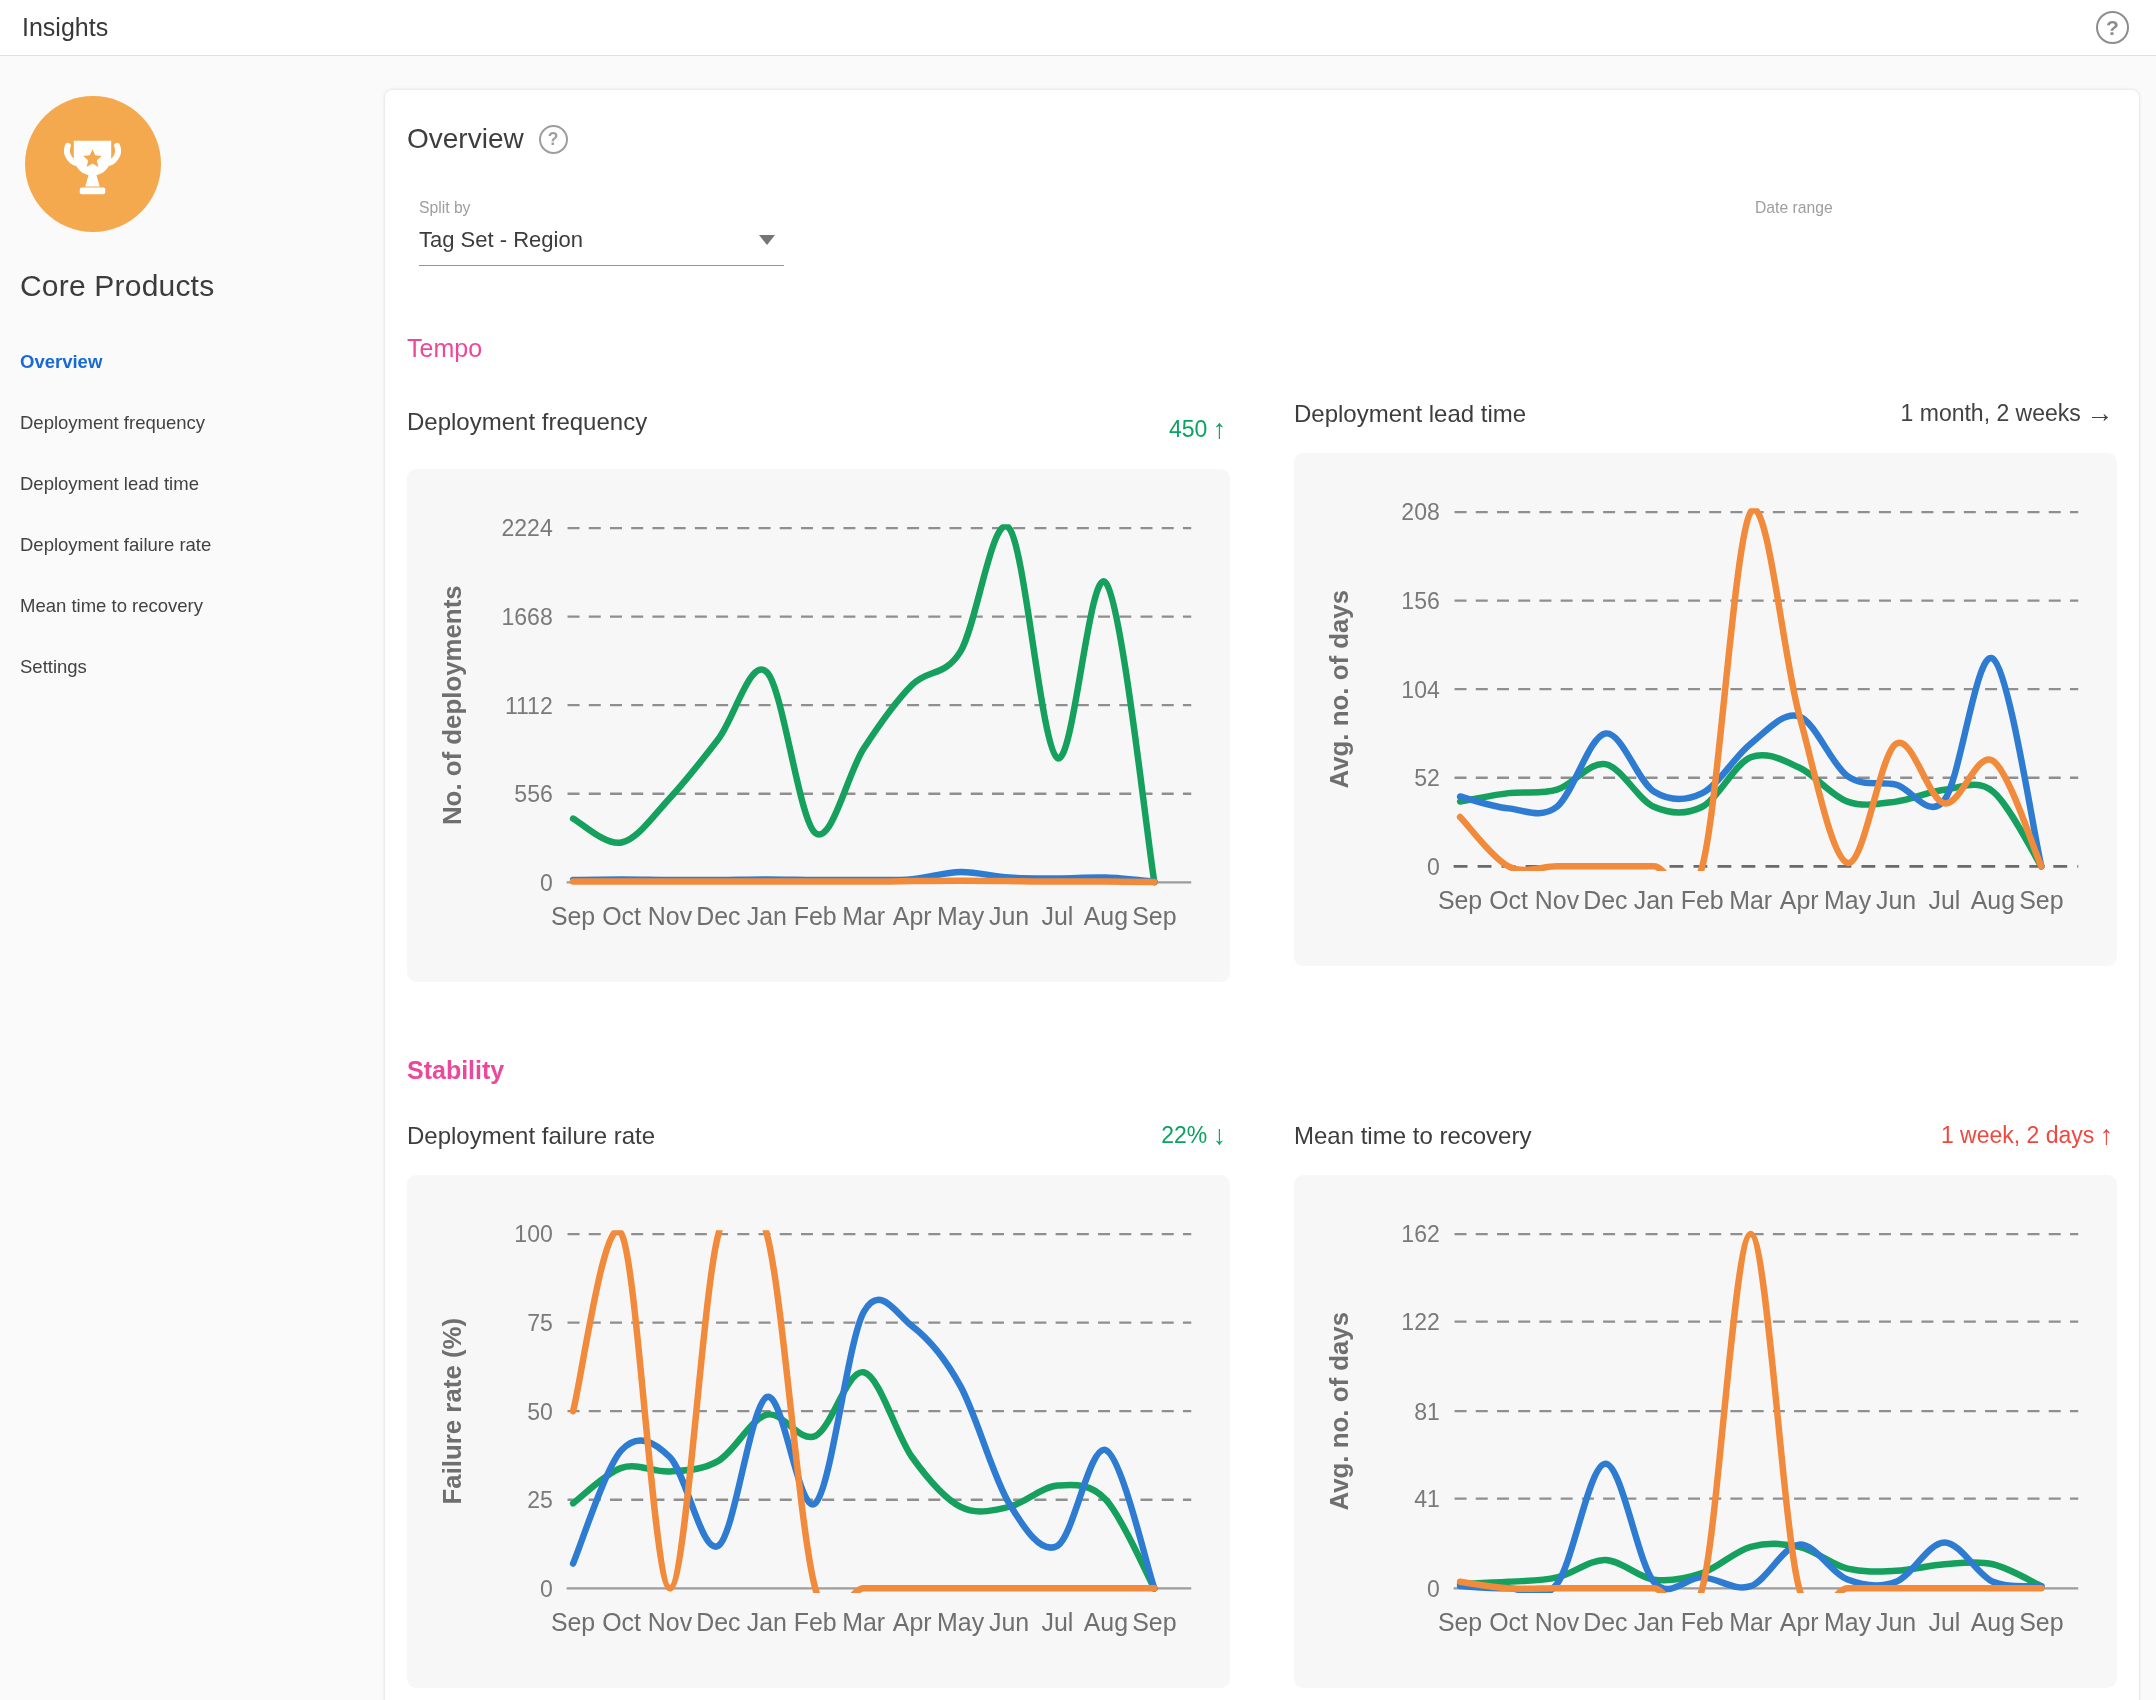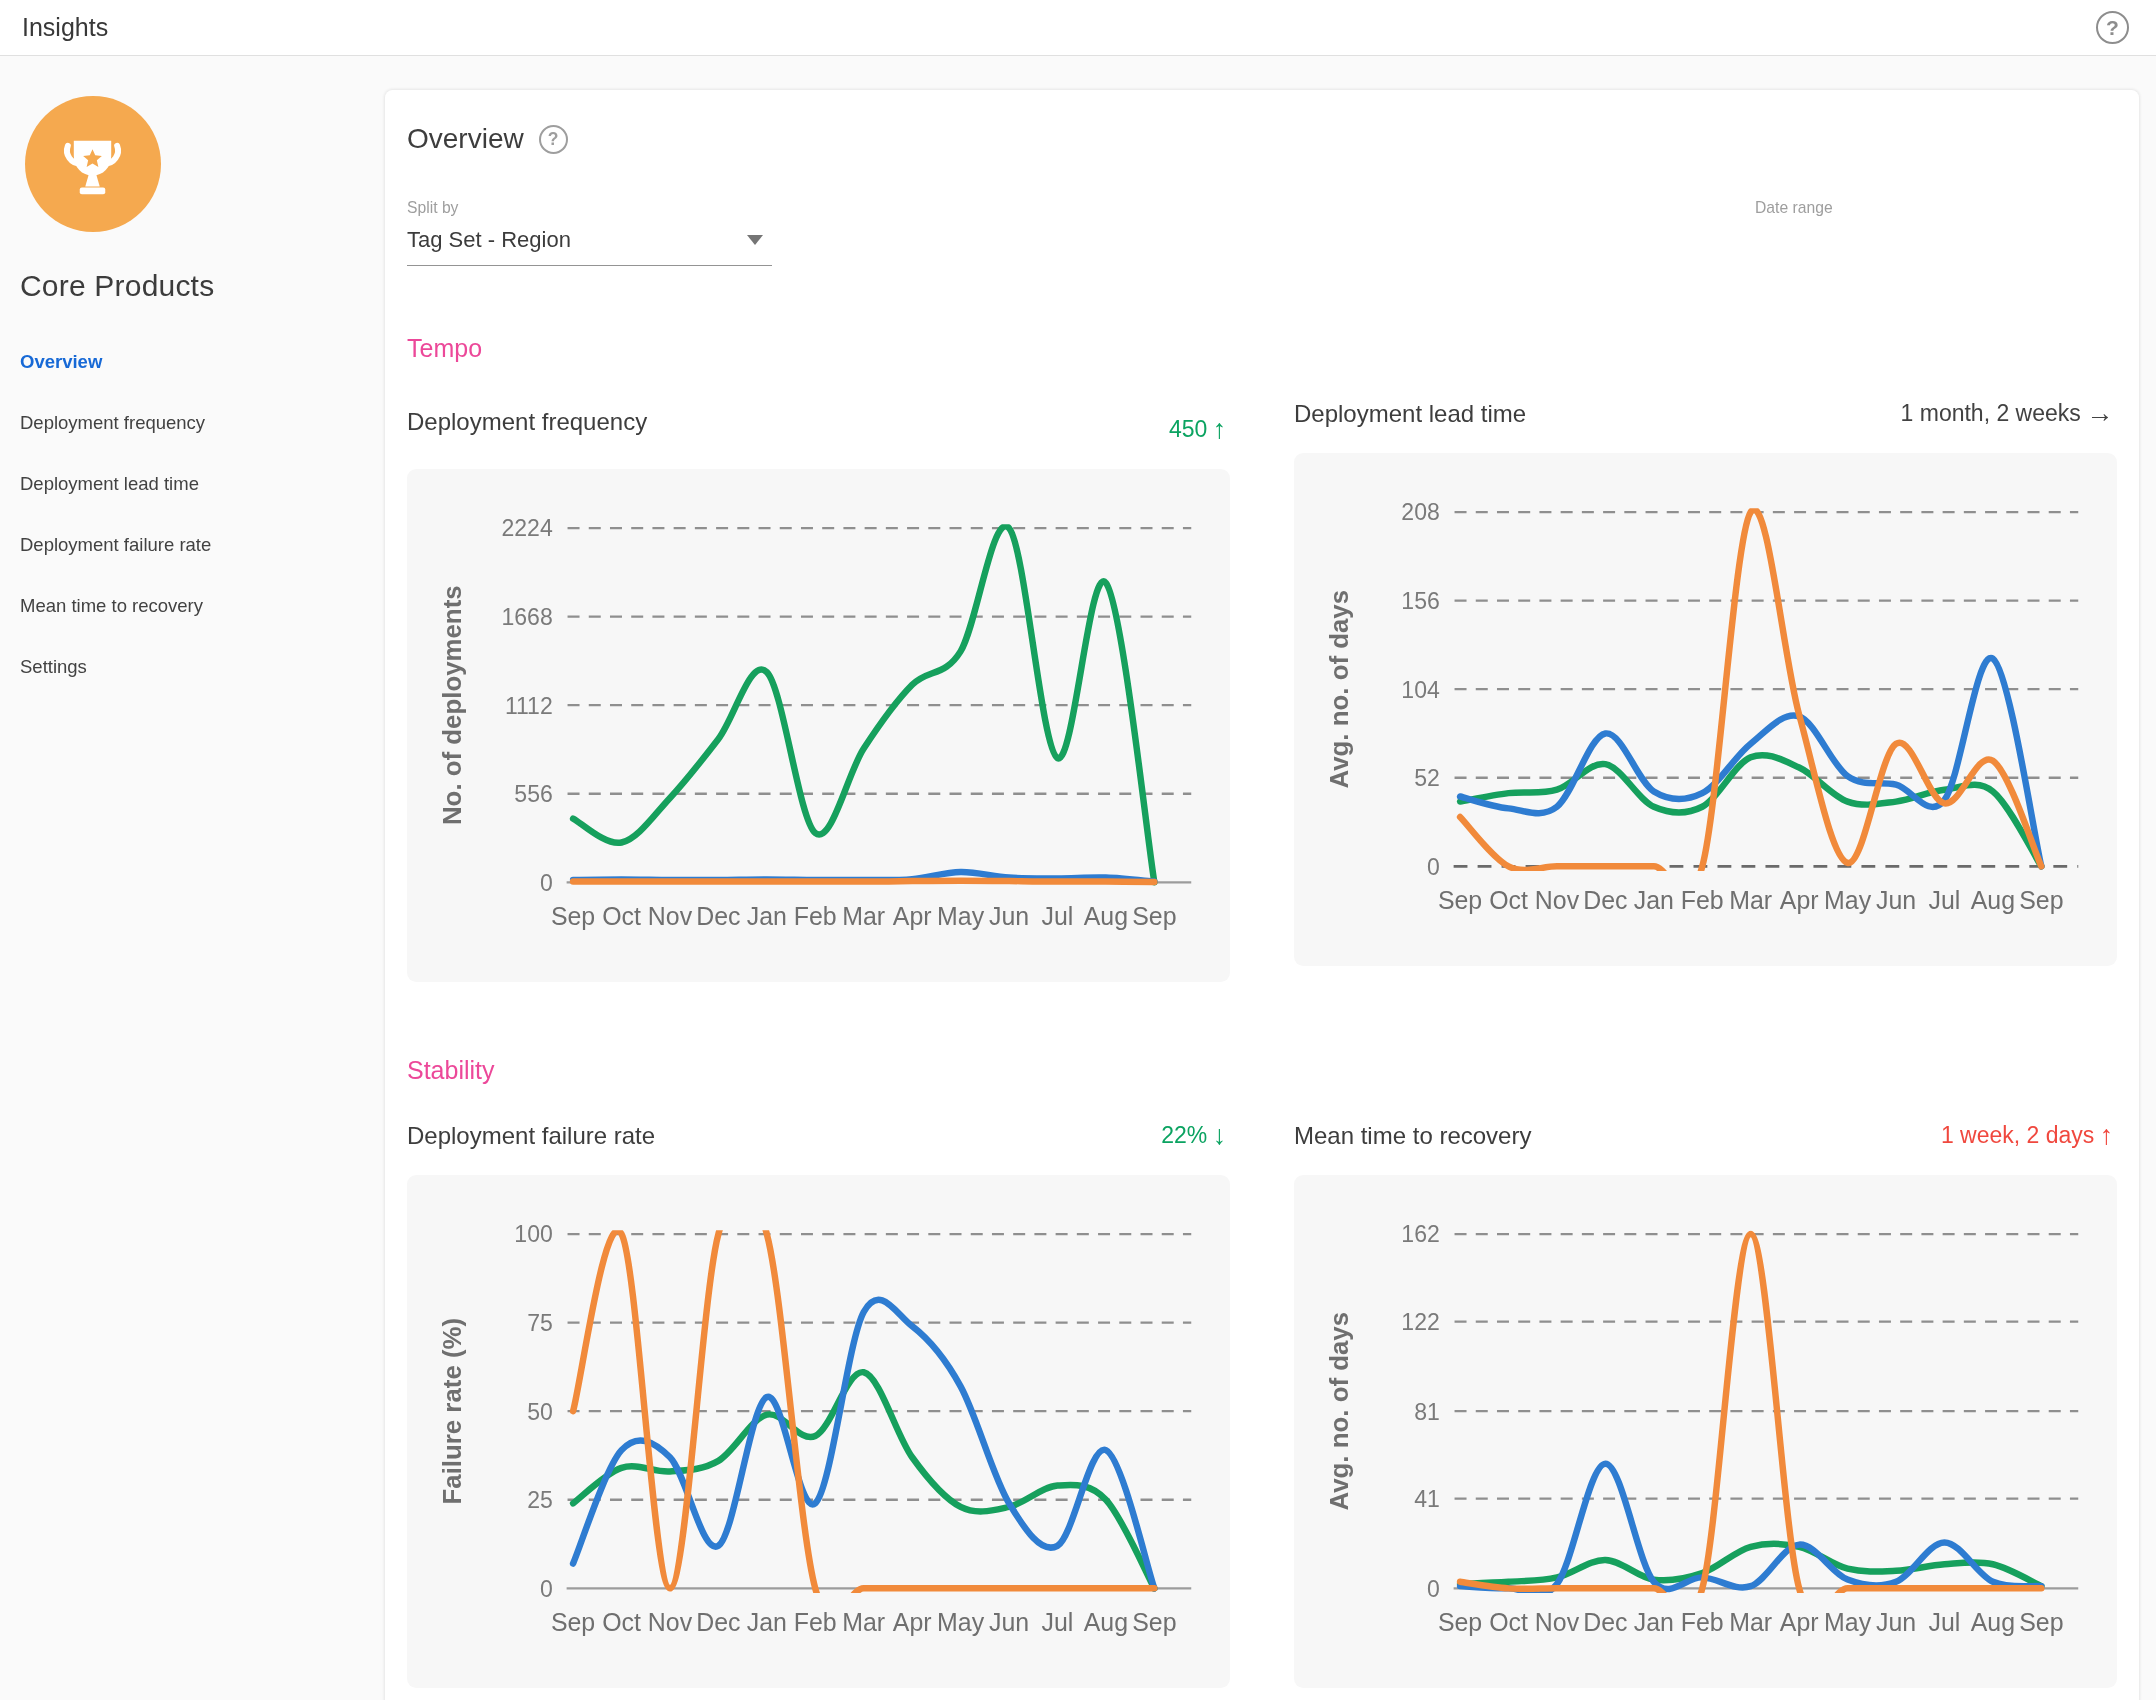--- a/index.html
+++ b/index.html
@@ -42,35 +42,35 @@
     padding:0 22px;
   }
   .card-heading { padding-top:33px; display:flex; align-items:center; gap:14.8px; }
   .card-heading .title { font-size:28px; color:#3d3d3d; }
   .help-small {
     width:29px; height:29px; border:2.3px solid #9e9e9e; border-radius:50%;
     color:#9e9e9e; font-size:17.5px; font-weight:bold;
     display:flex; align-items:center; justify-content:center; cursor:pointer;
   }
   .controls { display:flex; justify-content:space-between; margin-top:44px; }
-  .select { cursor:pointer; }
+  .select { cursor:pointer;margin-left:12px; }
   .select-label { font-size:15.7px; color:#9e9e9e; }
   .select-value {
     display:flex; justify-content:space-between; align-items:center;
     font-size:22px; color:#3c3c3c; padding:10px 3.7px 12px 0;
     border-bottom:0.9px solid #949494;
   }
   .select-split { width:365px; }
   .select-range { width:362px; }
   .caret {
     width:0; height:0; border-left:8.3px solid transparent; border-right:8.3px solid transparent;
     border-top:10px solid #757575; margin-right:5.5px;
   }
   .section-title { margin-top:68px; font-size:25px; color:#ec4899; }
-  .section-title.second { margin-top:74px; }
+  .section-title.second { margin-top:74px;font-weight:bold; }
   .charts-row { display:flex; justify-content:space-between; margin-top:35px; }
   .chart-col { width:823px; }
   .chart-header { display:flex; justify-content:space-between; align-items:center; padding-right:3.7px; }
   .chart-title { font-size:24px; color:#3d3d3d; }
   .chart-change { font-size:23px; font-weight:500; display:flex; align-items:center; gap:5.5px; }
   .chart-change .arrow { font-size:27px; font-weight:bold; }
   .chart-box {
     margin-top:24px; width:823px; height:513px;
     background:#f7f7f7; border-radius:9.2px; overflow:hidden;
   }

